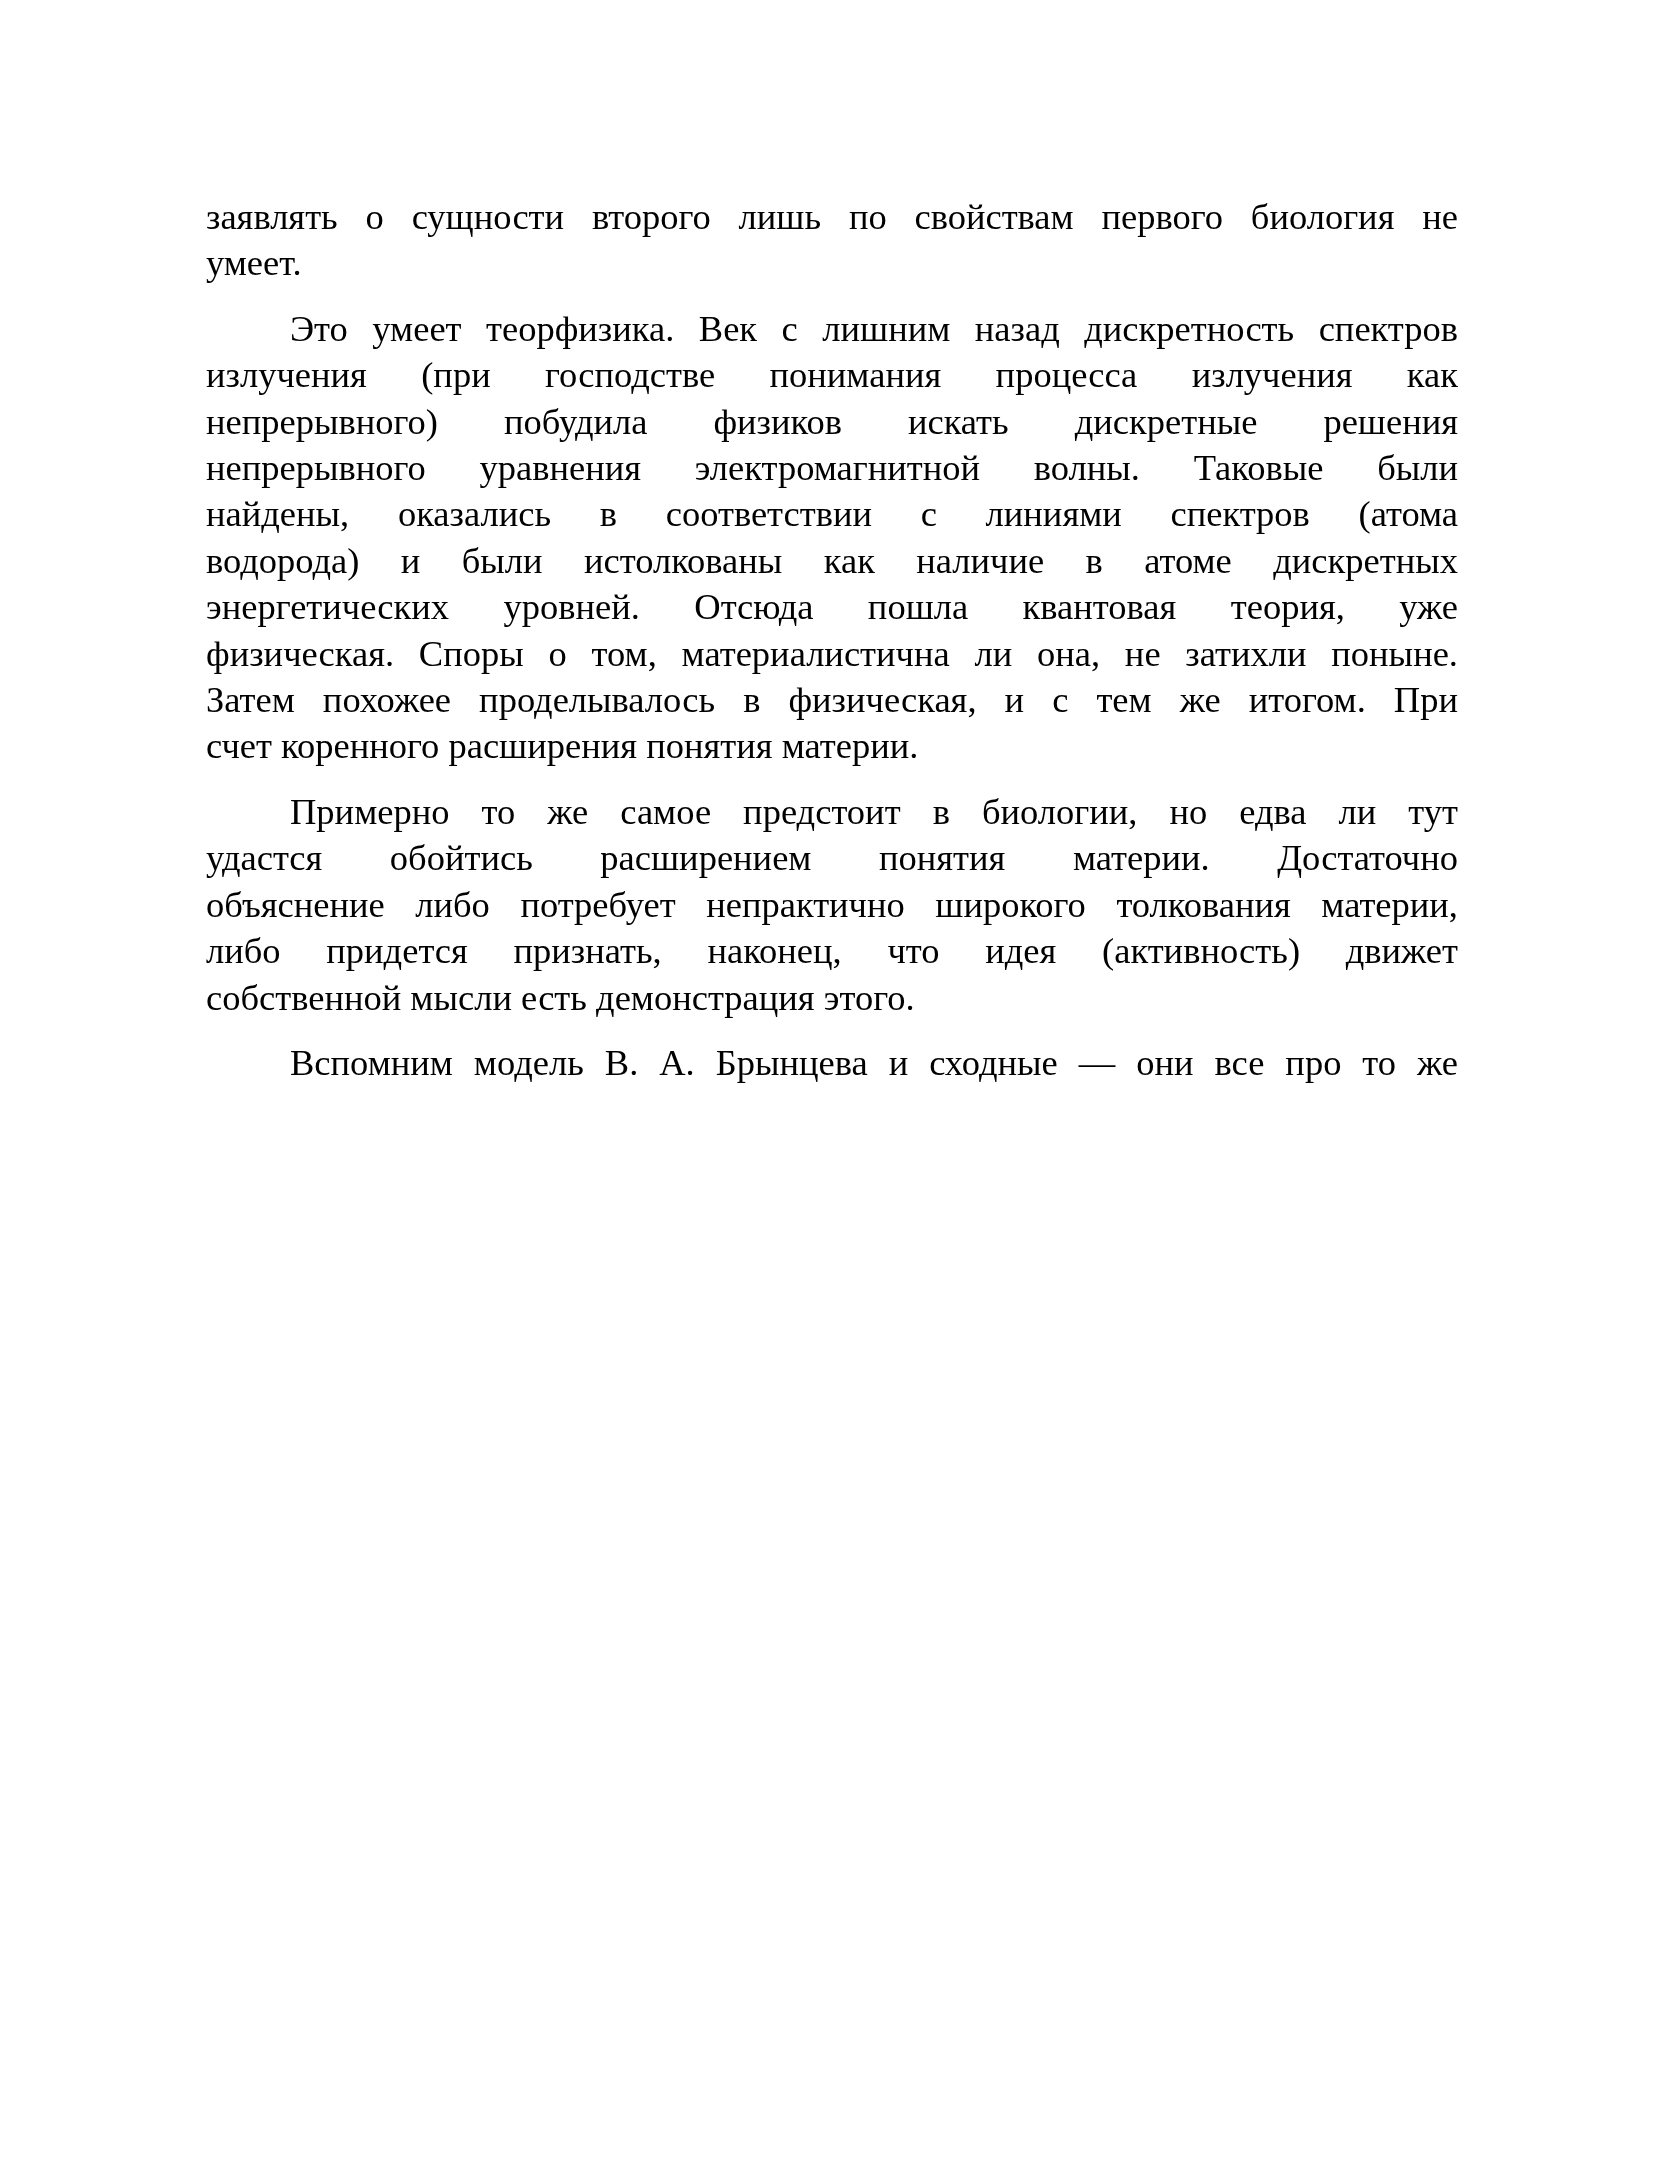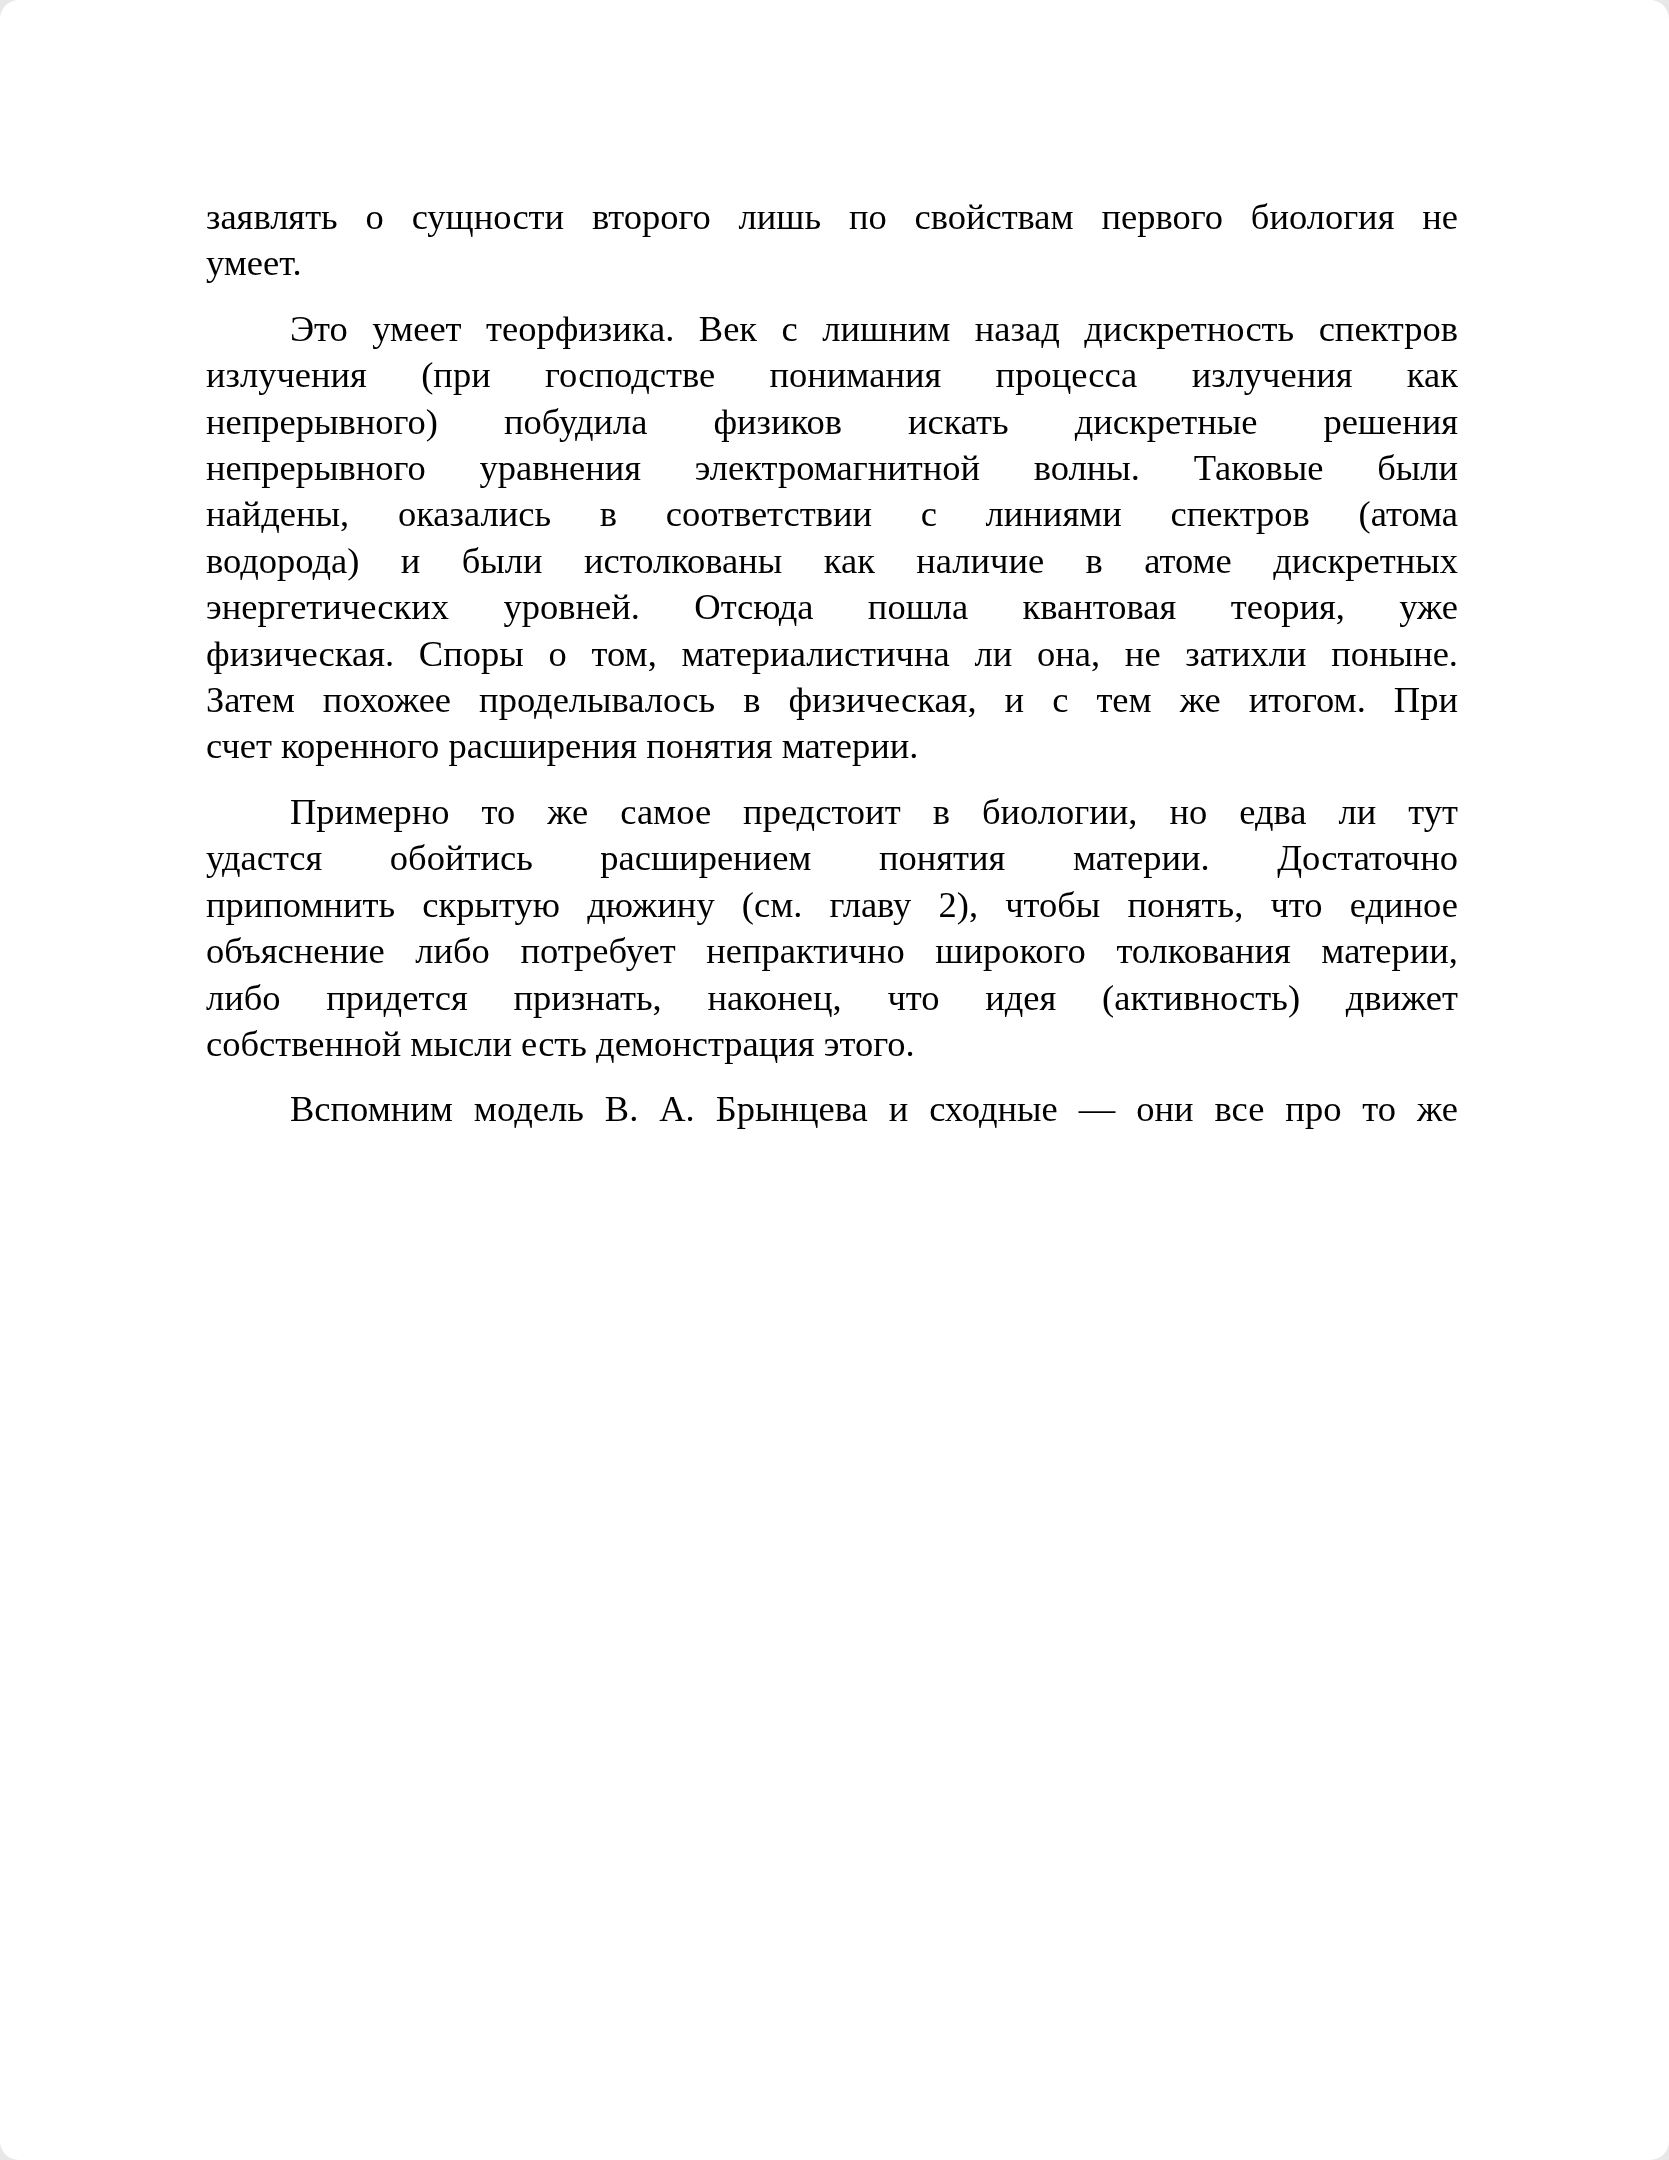--- a/index.html
+++ b/index.html
@@ -8,21 +8,20 @@
     background: #e8e8e8;
   }
   .page {
     position: relative;
     width: 1669px;
     height: 2160px;
     background: #ffffff;
     color: #000000;
     font-family: "Liberation Serif", "DejaVu Serif", serif;
     overflow: hidden;
-    border-radius: 19px;
   }
   .text-block {
     position: absolute;
     left: 206px;
     top: 194px;
     width: 1252px;
     font-size: 36.5px;
     line-height: 46.4px;
   }
   .paragraph {
@@ -60,21 +59,20 @@
         <div class="line">найдены, оказались в соответствии с линиями спектров (атома</div>
         <div class="line">водорода) и были истолкованы как наличие в атоме дискретных</div>
         <div class="line">энергетических уровней. Отсюда пошла квантовая теория, уже</div>
         <div class="line">физическая. Споры о том, материалистична ли она, не затихли поныне.</div>
         <div class="line">Затем похожее проделывалось в физическая, и с тем же итогом. При</div>
         <div class="line last">счет коренного расширения понятия материи.</div>
       </div>
       <div class="paragraph">
         <div class="line indent">Примерно то же самое предстоит в биологии, но едва ли тут</div>
         <div class="line">удастся обойтись расширением понятия материи. Достаточно</div>
-        <div class="line">припомнить скрытую дюжину (см. главу 2), чтобы понять, что единое</div>
         <div class="line">объяснение либо потребует непрактично широкого толкования материи,</div>
         <div class="line">либо придется признать, наконец, что идея (активность) движет</div>
         <div class="line last">собственной мысли есть демонстрация этого.</div>
       </div>
       <div class="paragraph">
         <div class="line indent">Вспомним модель В. А. Брынцева и сходные — они все про то же</div>
       </div>
     </div>
 </div>
 

